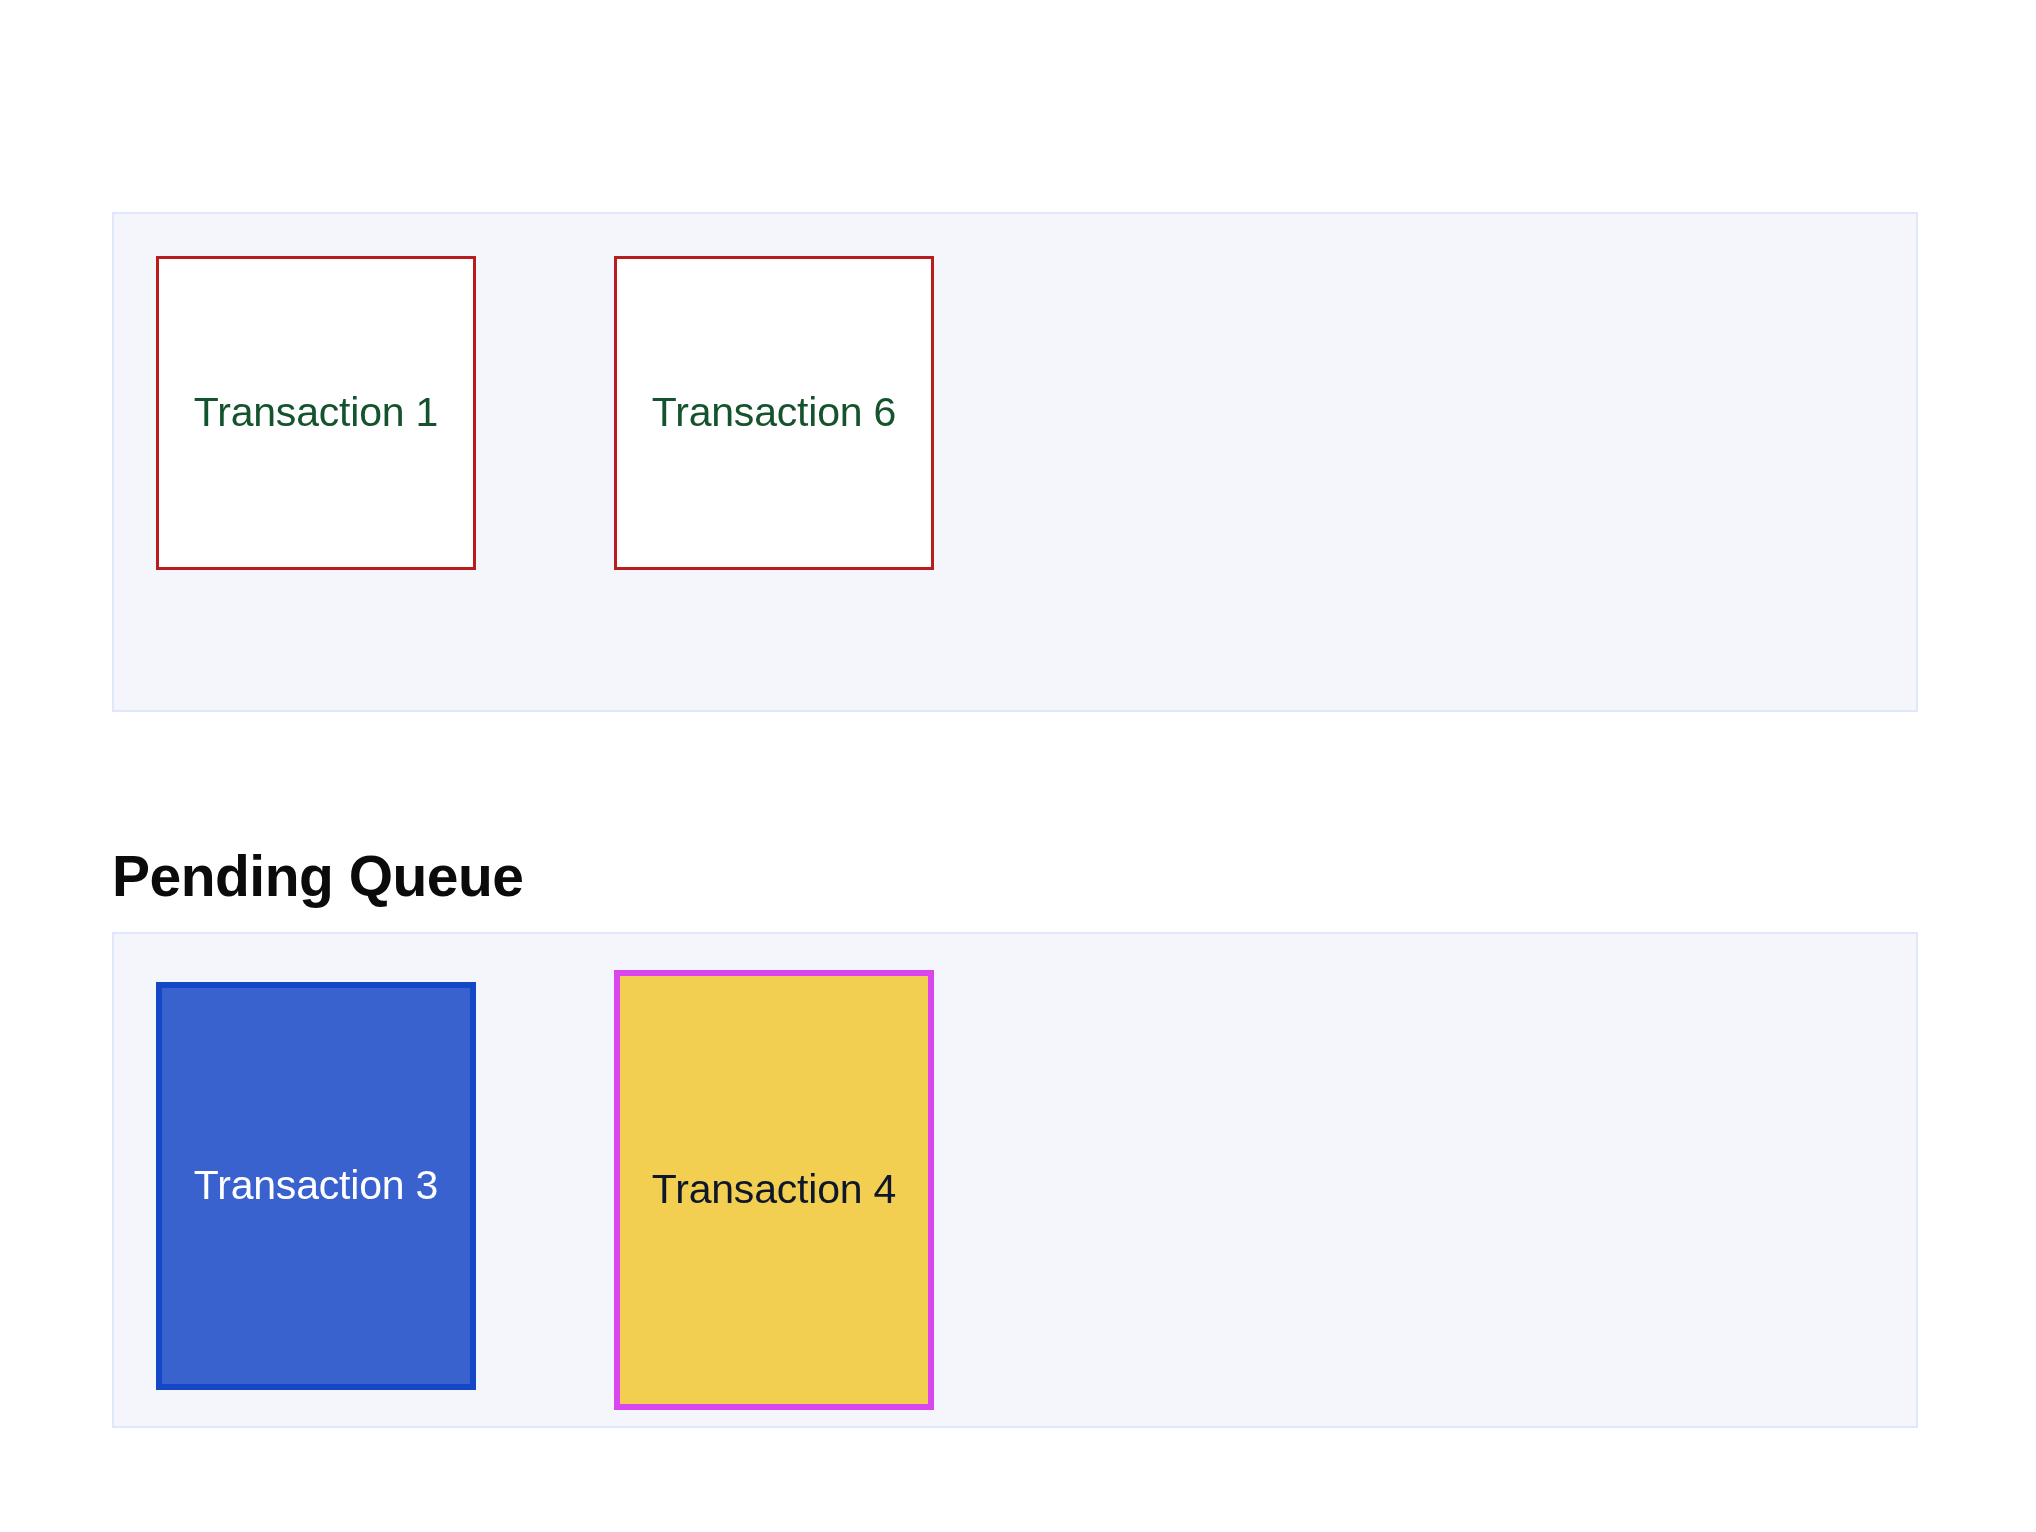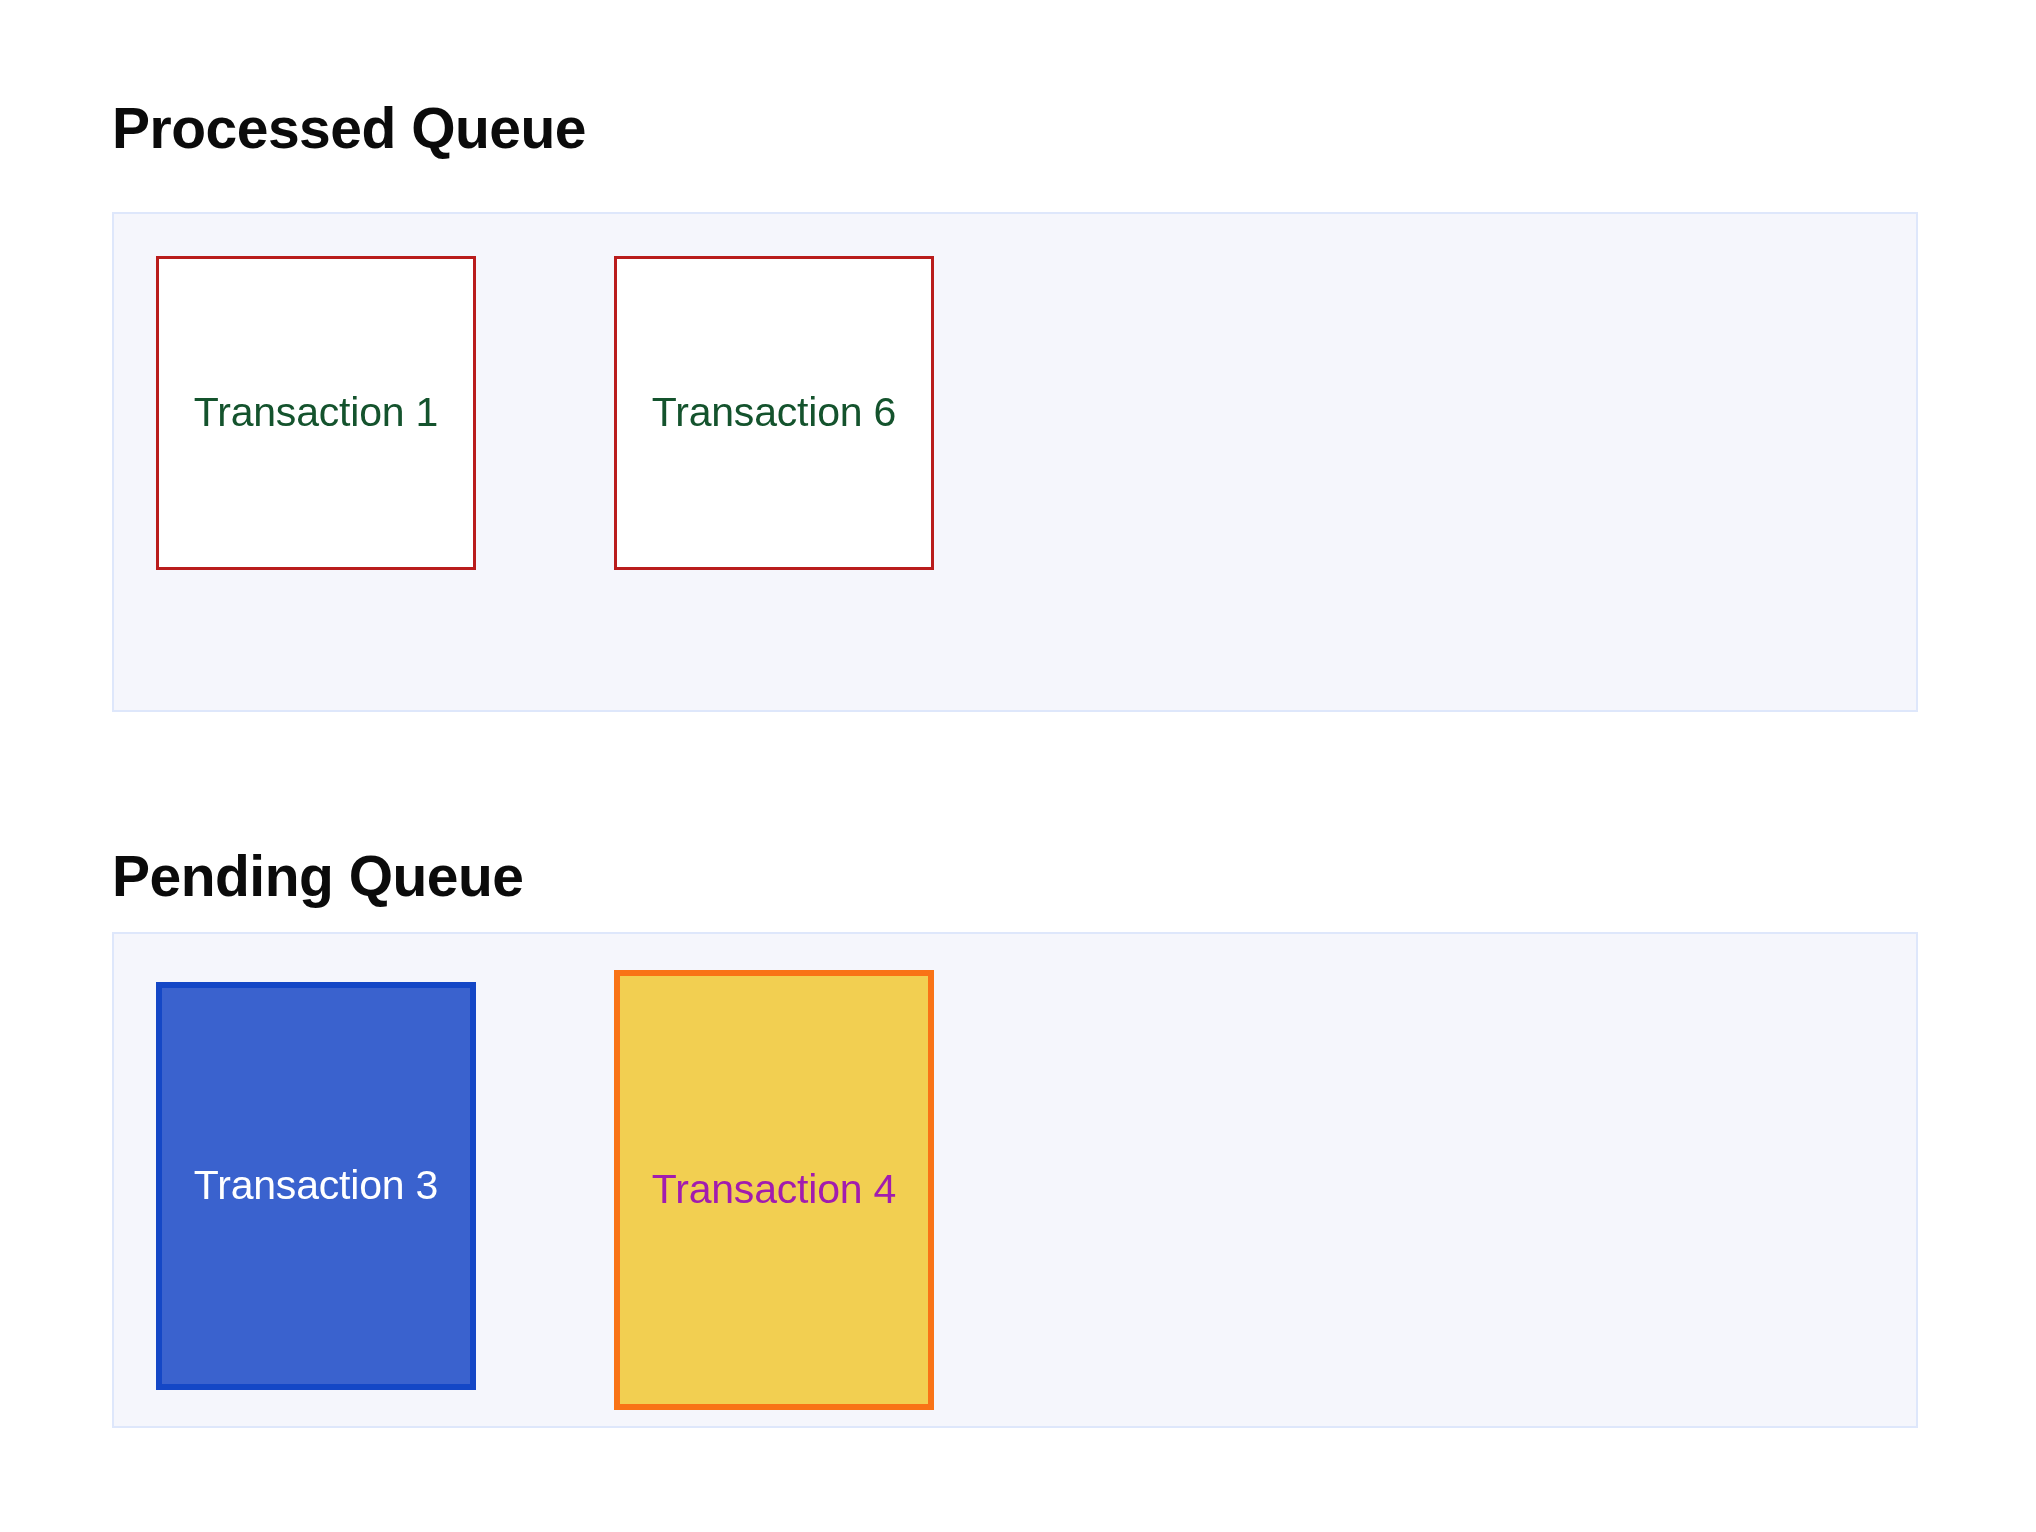--- a/index.html
+++ b/index.html
@@ -82,36 +82,35 @@
   .card--blue {
     background: #3A62CE;
     border: 6px solid #1447C6;
     color: #FFFFFF;
   }
   #card-tx3 { left: 42px; top: 48px; width: 320px; height: 408px; }
 
   
   .card--yellow {
     background: #F2CF51;
-    border: 6px solid #f97316;
-    color: #a21caf;
+    border: 6px solid #d946ef;
+    color: #0f172a;
   }
   #card-tx4 { left: 500px; top: 36px; width: 320px; height: 440px; }
 
   .card-label {
     display: block;
     pointer-events: none;
   }
 </style>
 </head>
 <body>
 
 <div class="page">
 
-  <div class="section-title" id="title-processed">Processed Queue</div>
 
   <div class="queue-container" id="queue-processed">
 
     <div class="card card--plain" id="card-tx1">
       <span class="card-label">Transaction 1</span>
     </div>
 
     <div class="card card--plain" id="card-tx2">
       <span class="card-label">Transaction 6</span>
     </div>

